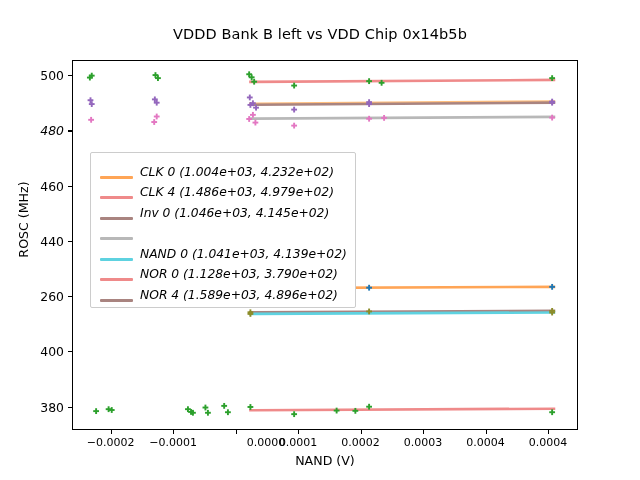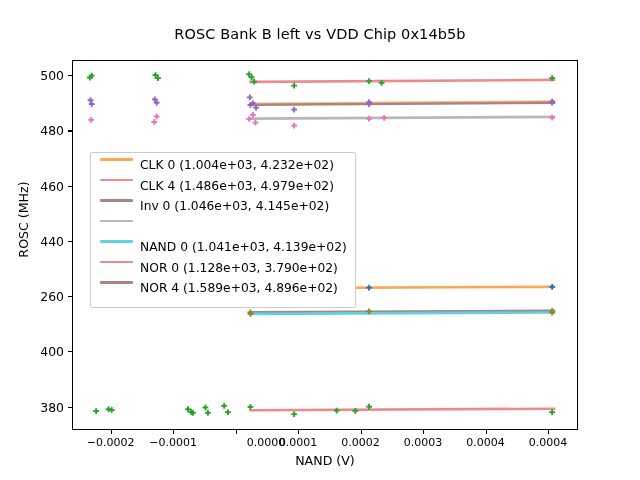--- a/index.html
+++ b/index.html
@@ -104,42 +104,43 @@
     left: 90px;
     top: 152px;
     background: #ffffff;
     border: 0.9px solid #cccccc;
     border-radius: 2px;
     padding: 5px 8px 5px 6px;
     box-sizing: border-box;
   }
   .legend-row {
     display: flex;
-    align-items: flex-start;
+    align-items: flex-end;
     height: 20.5px;
+    font-style: italic;
   }
   .legend-swatch {
     width: 33px;
     height: 2.6px;
     margin: 0 7px 0 3px;
     flex: 0 0 auto;
     border-radius: 1px;
   }
   .legend-text {
     font-size: 12.3px;
     color: #000000;
     white-space: nowrap;
   }
 </style>
 </head>
 <body>
 
 <div id="figure">
 
-  <div id="chart-title">ROSC Bank B left vs VDD Chip 0x14b5b</div>
+  <div id="chart-title">VDDD Bank B left vs VDD Chip 0x14b5b</div>
 
   <div id="plot-area">
     <svg id="plot-svg" width="506" height="370">
         <line x1="176.16296296296298" y1="227.19104477611933" x2="482.2617283950618" y2="225.8380597014926" stroke="#ffa556" stroke-width="2.6"></line>
         <line x1="176.16296296296298" y1="20.902238805970114" x2="482.2617283950618" y2="18.88656716417904" stroke="#ef8a8a" stroke-width="2.6"></line>
         <line x1="176.16296296296298" y1="251.21343283582092" x2="482.2617283950618" y2="249.8052238805971" stroke="#a98480" stroke-width="2.6"></line>
         <line x1="176.16296296296298" y1="57.626119402985125" x2="482.2617283950618" y2="55.858955223880685" stroke="#b8b8b8" stroke-width="2.6"></line>
         <line x1="176.16296296296298" y1="252.8701492537313" x2="482.2617283950618" y2="251.46194029850744" stroke="#5ed2e0" stroke-width="2.6"></line>
         <line x1="176.16296296296298" y1="42.71567164179112" x2="482.2617283950618" y2="40.534328358208995" stroke="#ffbe7d" stroke-width="2.6"></line>
         <line x1="176.16296296296298" y1="349.23582089552247" x2="482.2617283950618" y2="347.689552238806" stroke="#ef8a8a" stroke-width="2.6"></line>
@@ -378,21 +379,21 @@
         </g>
       </svg>
   </div>
 
   <div id="y-tick-labels">
       <div class="ytick-label" style="top: 406.53px;">380</div>
       <div class="ytick-label" style="top: 351.306px;">400</div>
       <div class="ytick-label" style="top: 296.082px;">260</div>
       <div class="ytick-label" style="top: 240.858px; text-align: right;">440</div>
       <div class="ytick-label" style="top: 185.634px;">460</div>
-      <div class="ytick-label" style="top: 130.41px;">480</div>
+      <div class="ytick-label" style="top: 130.41px; font-style: italic;">480</div>
       <div class="ytick-label" style="top: 75.1866px;">500</div>
     </div>
   <div id="y-tick-marks">
       <div class="ytick-mark" style="top: 406.53px;"></div>
       <div class="ytick-mark" style="top: 351.306px;"></div>
       <div class="ytick-mark" style="top: 296.082px;"></div>
       <div class="ytick-mark" style="top: 240.858px;"></div>
       <div class="ytick-mark" style="top: 185.634px;"></div>
       <div class="ytick-mark" style="top: 130.41px;"></div>
       <div class="ytick-mark" style="top: 75.1866px;"></div>

